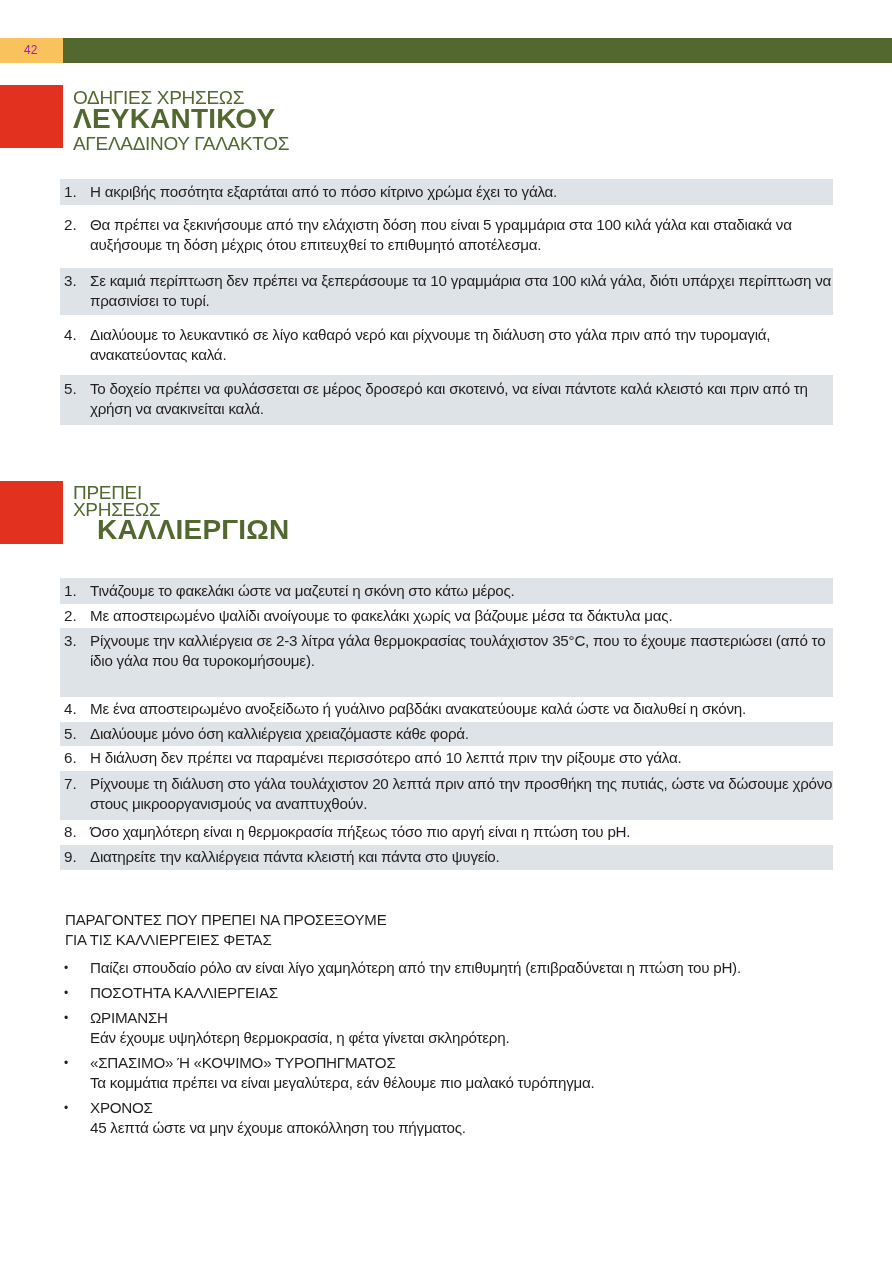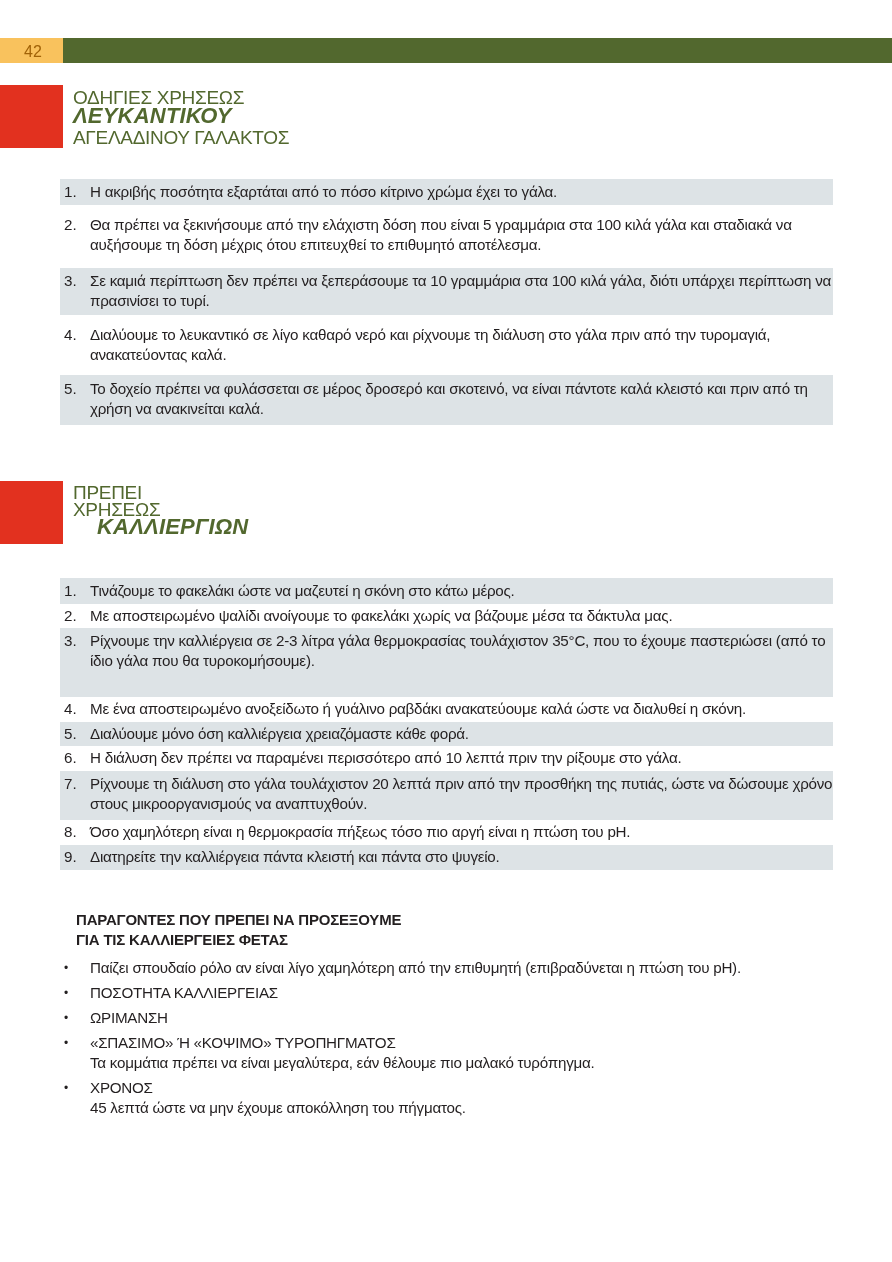--- a/index.html
+++ b/index.html
@@ -3,34 +3,34 @@
 <meta charset="utf-8">
 <style>
   html, body { margin: 0; padding: 0; }
   body {
     width: 892px; height: 1262px; position: relative; background: #ffffff;
     font-family: "Liberation Sans", "DejaVu Sans", sans-serif; color: #231f20;
     overflow: hidden;
   }
   .topbar { position: absolute; left: 0; top: 38px; width: 892px; height: 25px; background: #52682e; }
   .pagenum-box { position: absolute; left: 0; top: 38px; width: 63px; height: 25px; background: #f9c25d; }
-  .pagenum { position: absolute; left: 24px; top: 43px; font-size: 16px; color: #a16207; }
+  .pagenum { position: absolute; left: 24px; top: 43px; font-size: 12px; color: #a21caf; }
 
   .redblock { position: absolute; left: 0; width: 63px; background: #e2311f; }
   .title { position: absolute; left: 73px; color: #52682e; line-height: 1; }
   .t-light { font-size: 19px; letter-spacing: -0.3px; display: block; }
-  .t-bold { font-size: 22px; font-weight: bold; display: block; letter-spacing: 0.2px; font-style: italic; }
+  .t-bold { font-size: 28px; font-weight: bold; display: block; letter-spacing: 0.2px; }
 
   .list { position: absolute; left: 60px; width: 773px; margin: 0; padding: 0; list-style: none; }
   .row { position: relative; font-size: 15.2px; line-height: 20px; color: #231f20; box-sizing: border-box; padding-left: 30px; }
   .row.shaded { background: #dde3e6; }
   .row .num { position: absolute; left: 4px; }
   .row .txt { display: block; letter-spacing: -0.25px; }
 
-  .factors-title { position: absolute; left: 76px; top: 910px; font-weight: bold; font-size: 15px; line-height: 20px; color: #231f20; letter-spacing: -0.2px; }
+  .factors-title { position: absolute; left: 65px; top: 910px; font-weight: normal; font-size: 15px; line-height: 20px; color: #231f20; letter-spacing: -0.2px; }
   .factors { position: absolute; left: 60px; top: 958px; width: 780px; margin: 0; padding: 0; list-style: none; }
   .factor { position: relative; padding-left: 30px; font-size: 15.2px; line-height: 20px; margin-bottom: 5px; letter-spacing: -0.25px; }
   .factor .bullet { position: absolute; left: 4px; top: 0; font-size: 12px; }
   .factor .fhead, .factor .fbody { display: block; }
 </style>
 </head>
 <body>
 
 <div class="topbar"></div>
 <div class="pagenum-box"></div>
@@ -122,20 +122,21 @@
     <span class="bullet">•</span>
     <span class="fbody">Παίζει σπουδαίο ρόλο αν είναι λίγο χαμηλότερη από την επιθυμητή (επιβραδύνεται η πτώση του pH).</span>
   </li>
   <li class="factor">
     <span class="bullet">•</span>
     <span class="fhead">ΠΟΣΟΤΗΤΑ ΚΑΛΛΙΕΡΓΕΙΑΣ</span>
   </li>
   <li class="factor">
     <span class="bullet">•</span>
     <span class="fhead">ΩΡΙΜΑΝΣΗ</span>
+    <span class="fbody">Εάν έχουμε υψηλότερη θερμοκρασία, η φέτα γίνεται σκληρότερη.</span>
   </li>
   <li class="factor">
     <span class="bullet">•</span>
     <span class="fhead">«ΣΠΑΣΙΜΟ» Ή «ΚΟΨΙΜΟ» ΤΥΡΟΠΗΓΜΑΤΟΣ</span>
     <span class="fbody">Τα κομμάτια πρέπει να είναι μεγαλύτερα, εάν θέλουμε πιο μαλακό τυρόπηγμα.</span>
   </li>
   <li class="factor">
     <span class="bullet">•</span>
     <span class="fhead">ΧΡΟΝΟΣ</span>
     <span class="fbody">45 λεπτά ώστε να μην έχουμε αποκόλληση του πήγματος.</span>

